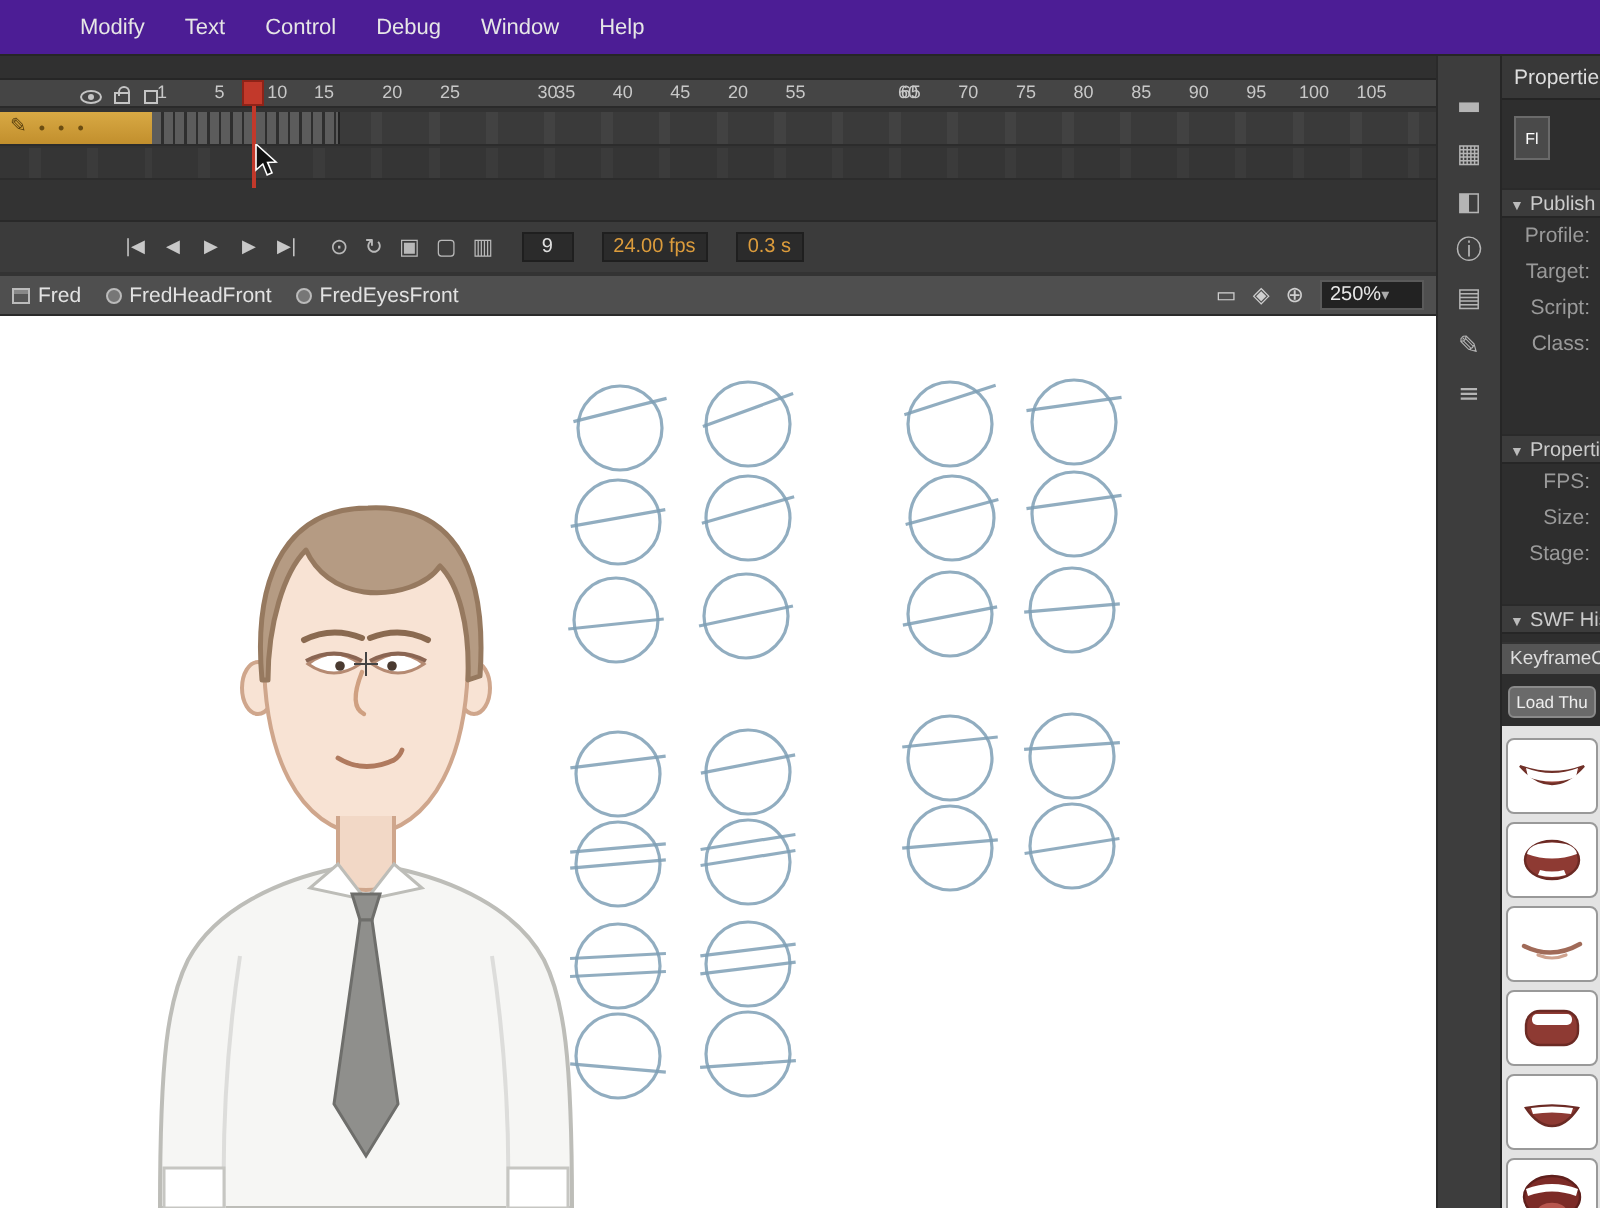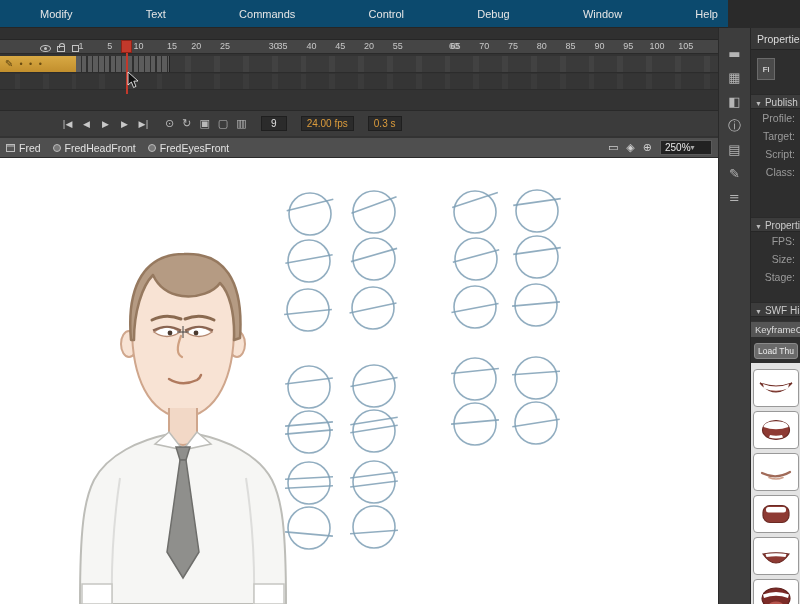--- a/index.html
+++ b/index.html
@@ -2,22 +2,22 @@
 <html><head>
 <meta charset="utf-8">
 <style>
   html,body{margin:0;padding:0;background:#1e1e1e;}
   *{box-sizing:border-box;}
   .app{position:relative;width:800px;height:604px;overflow:hidden;
        font-family:"Liberation Sans","DejaVu Sans",sans-serif;font-size:11px;color:#ccc;
        background:#2a2a2a;}
 
   
-  .menubar{position:absolute;left:0;top:0;width:728px;height:28px;background:#0c4a6e;
-           border-bottom:1px solid #262626;display:flex;align-items:center;padding-left:30px;gap:0;justify-content:space-between;}
+  .menubar{position:absolute;left:0;top:0;width:800px;height:28px;background:#4c1d95;
+           border-bottom:1px solid #262626;display:flex;align-items:center;padding-left:30px;gap:0;}
   .menu-item{color:#e6e6e6;padding:0 10px;height:28px;line-height:28px;cursor:default;}
 
   
   .timeline{position:absolute;left:0;top:28px;width:718px;height:110px;background:#333;}
   .tl-chrome{position:absolute;left:0;top:0;width:718px;height:12px;background:#303030;border-bottom:1px solid #262626;}
   .ruler{position:absolute;left:0;top:12px;width:718px;height:14px;background:#454545;border-bottom:1px solid #2a2a2a;}
   .tick{position:absolute;top:1px;transform:translateX(-50%);font-size:9px;color:#c8c8c8;}
   .layer-header{position:absolute;left:0;top:14px;height:12px;}
   .eye-ic{position:absolute;left:40px;top:3px;width:11px;height:7px;border:1px solid #c4c4c4;border-radius:50%;}
   .eye-ic::after{content:"";position:absolute;left:3px;top:1px;width:3px;height:3px;background:#c4c4c4;border-radius:50%;}
@@ -98,34 +98,33 @@
   .thumb svg{width:40px;height:30px;}
 </style>
 </head>
 <body>
 
 <div class="app">
 
   <div class="menubar">
       <span class="menu-item">Modify</span>
       <span class="menu-item">Text</span>
-      <span class="menu-item">Commands</span>
       <span class="menu-item">Control</span>
       <span class="menu-item">Debug</span>
       <span class="menu-item">Window</span>
       <span class="menu-item">Help</span>
     </div>
 
   <div class="timeline">
     <div class="tl-chrome"></div>
     <div class="ruler">
         <span class="tick" style="left: 81px;">1</span>
         <span class="tick" style="left: 109.8px;">5</span>
         <span class="tick" style="left: 138.6px;">10</span>
-        <span class="tick" style="left: 172px;">15</span>
+        <span class="tick" style="left: 162px;">15</span>
         <span class="tick" style="left: 196.2px;">20</span>
         <span class="tick" style="left: 225px;">25</span>
         <span class="tick" style="left: 253.8px; margin-left: 20px;">30</span>
         <span class="tick" style="left: 282.6px;">35</span>
         <span class="tick" style="left: 311.4px;">40</span>
         <span class="tick" style="left: 340.2px;">45</span>
         <span class="tick" style="left: 369px;">20</span>
         <span class="tick" style="left: 397.8px;">55</span>
         <span class="tick" style="left: 429px; margin-left: 25px;">60</span>
         <span class="tick" style="left: 455.4px;">65</span>

